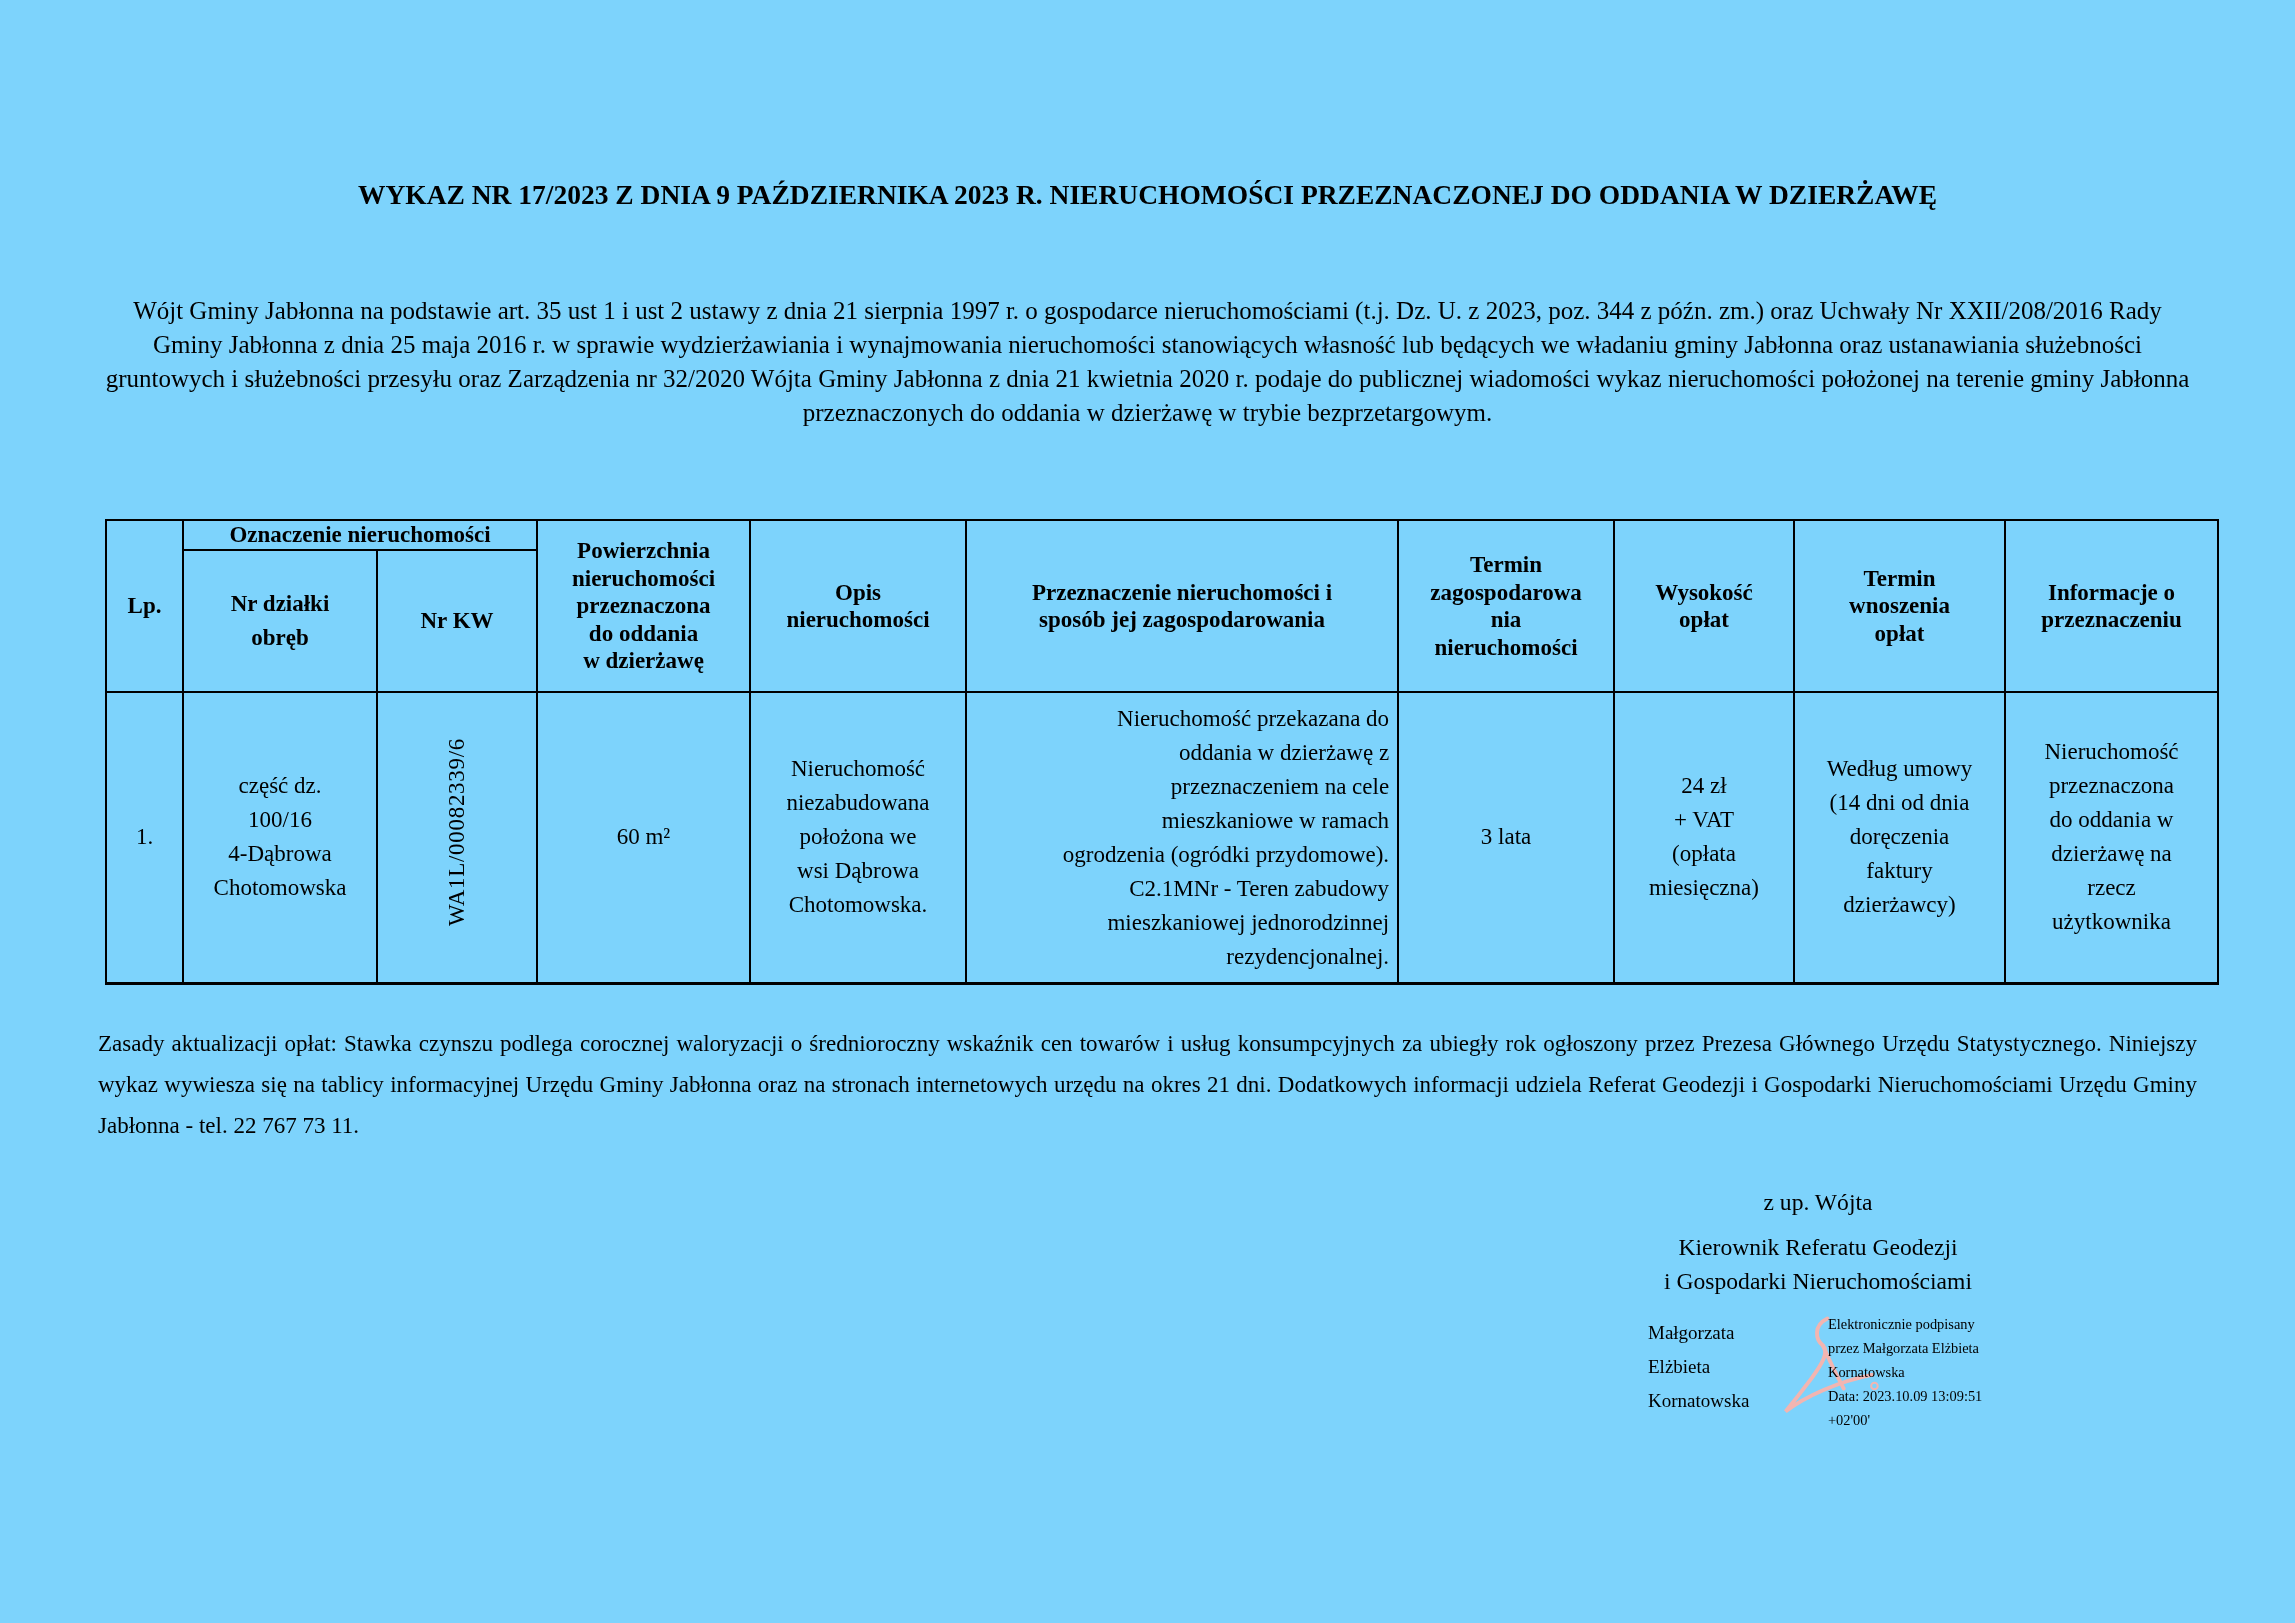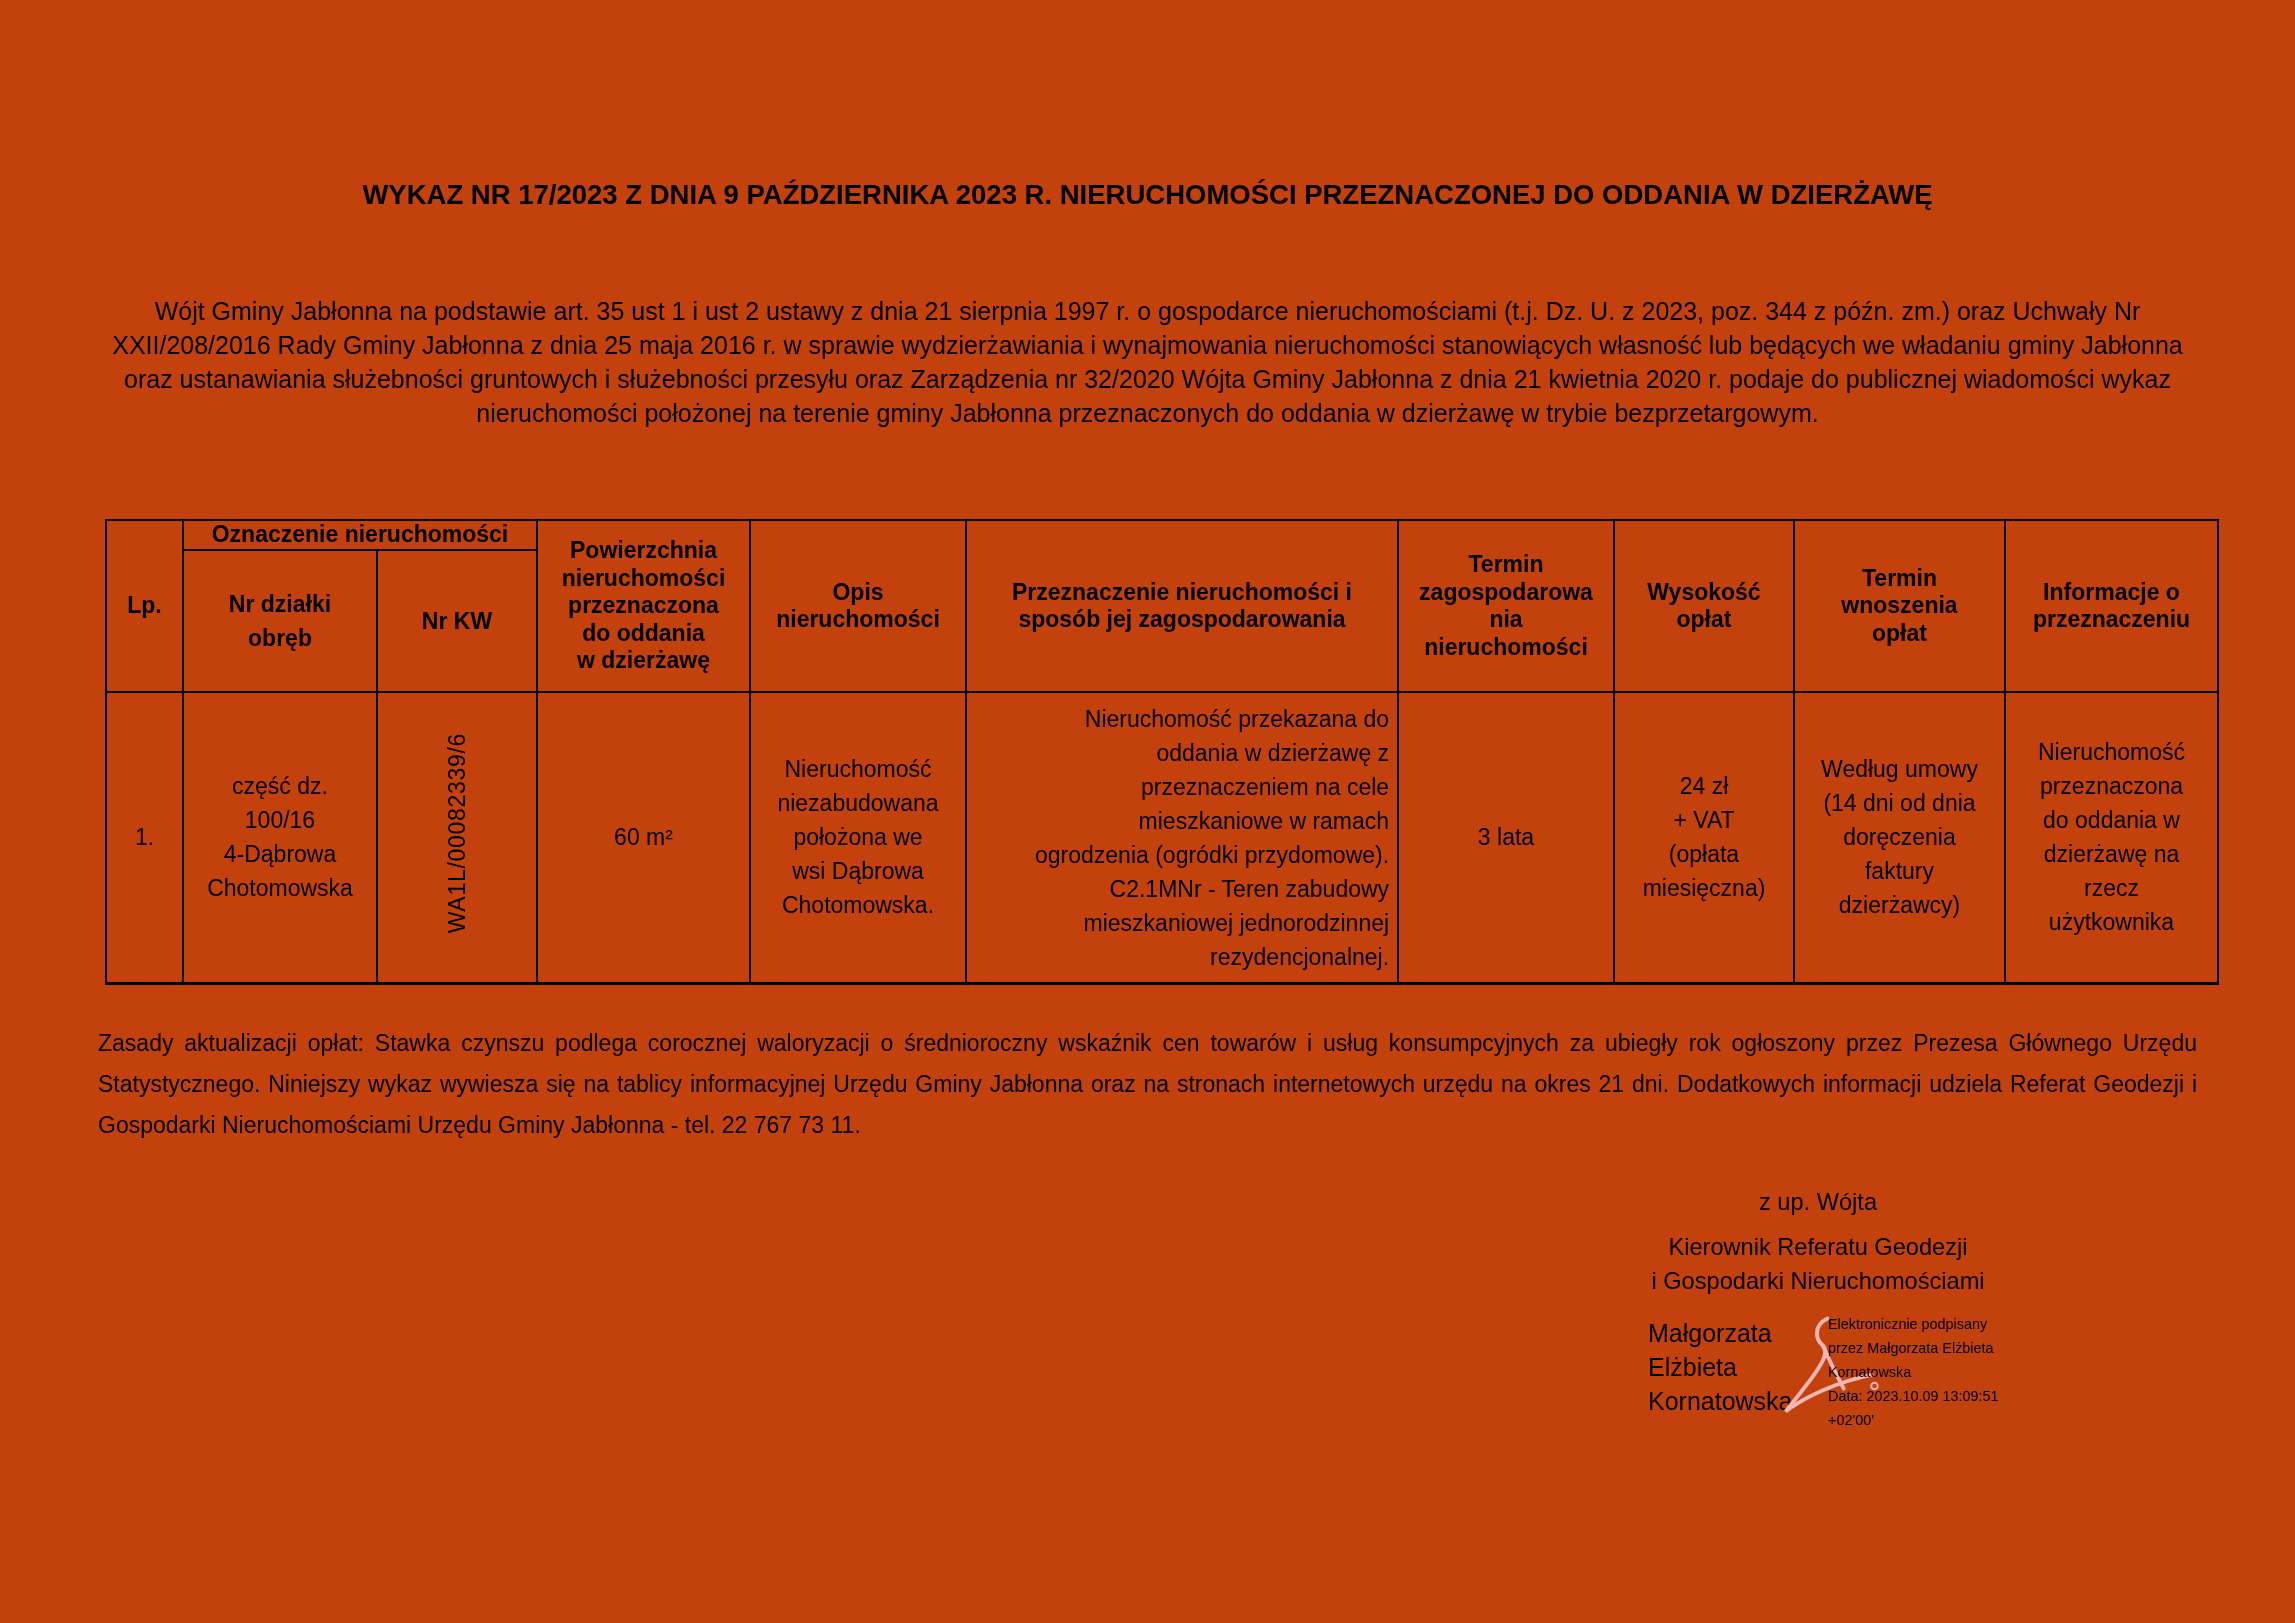--- a/index.html
+++ b/index.html
@@ -1,22 +1,22 @@
 <!DOCTYPE html>
 <html style="font-size:10.5px"><head>
 <meta charset="utf-8">
 <style>
   html, body { margin: 0; padding: 0; background: #ffffff; }
   .page {
     position: relative;
     width: 2295px;
     height: 1623px;
-    background: #c2410c;
+    background: #7dd3fc;
     color: #000000;
-    font-family: Liberation Sans, sans-serif;
+    font-family: Liberation Serif, serif;
     overflow: hidden;
   }
   .title {
     margin: 0;
     padding-top: 177px;
     text-align: center;
     font-size: 27.5px;
     font-weight: bold;
     line-height: 35px;
   }
@@ -82,21 +82,21 @@
   .signature { position: absolute; left: 1602px; top: 1185px; width: 432px; }
   .sig-onbehalf { text-align: center; font-size: 23.6px; line-height: 34px; }
   .sig-role {
     margin-top: 11px;
     text-align: center;
     font-size: 23.6px;
     line-height: 34px;
     white-space: pre-line;
   }
   .sig-row { position: relative; margin-top: 18.3px; padding-left: 46px; height: 157px; }
-  .sig-name { font-size: 25px; line-height: 34px; white-space: pre-line; }
+  .sig-name { font-size: 19px; line-height: 34px; white-space: pre-line; }
   .sig-flourish {
     position: absolute; left: 143px; top: -17px;
     width: 170px; height: 170px; z-index: 0; pointer-events: none;
   }
   .sig-esign {
     position: absolute; left: 226px; top: -3.9px; z-index: 1;
     font-size: 14.4px; line-height: 24px; white-space: pre-line;
   }
 </style>
 </head>

